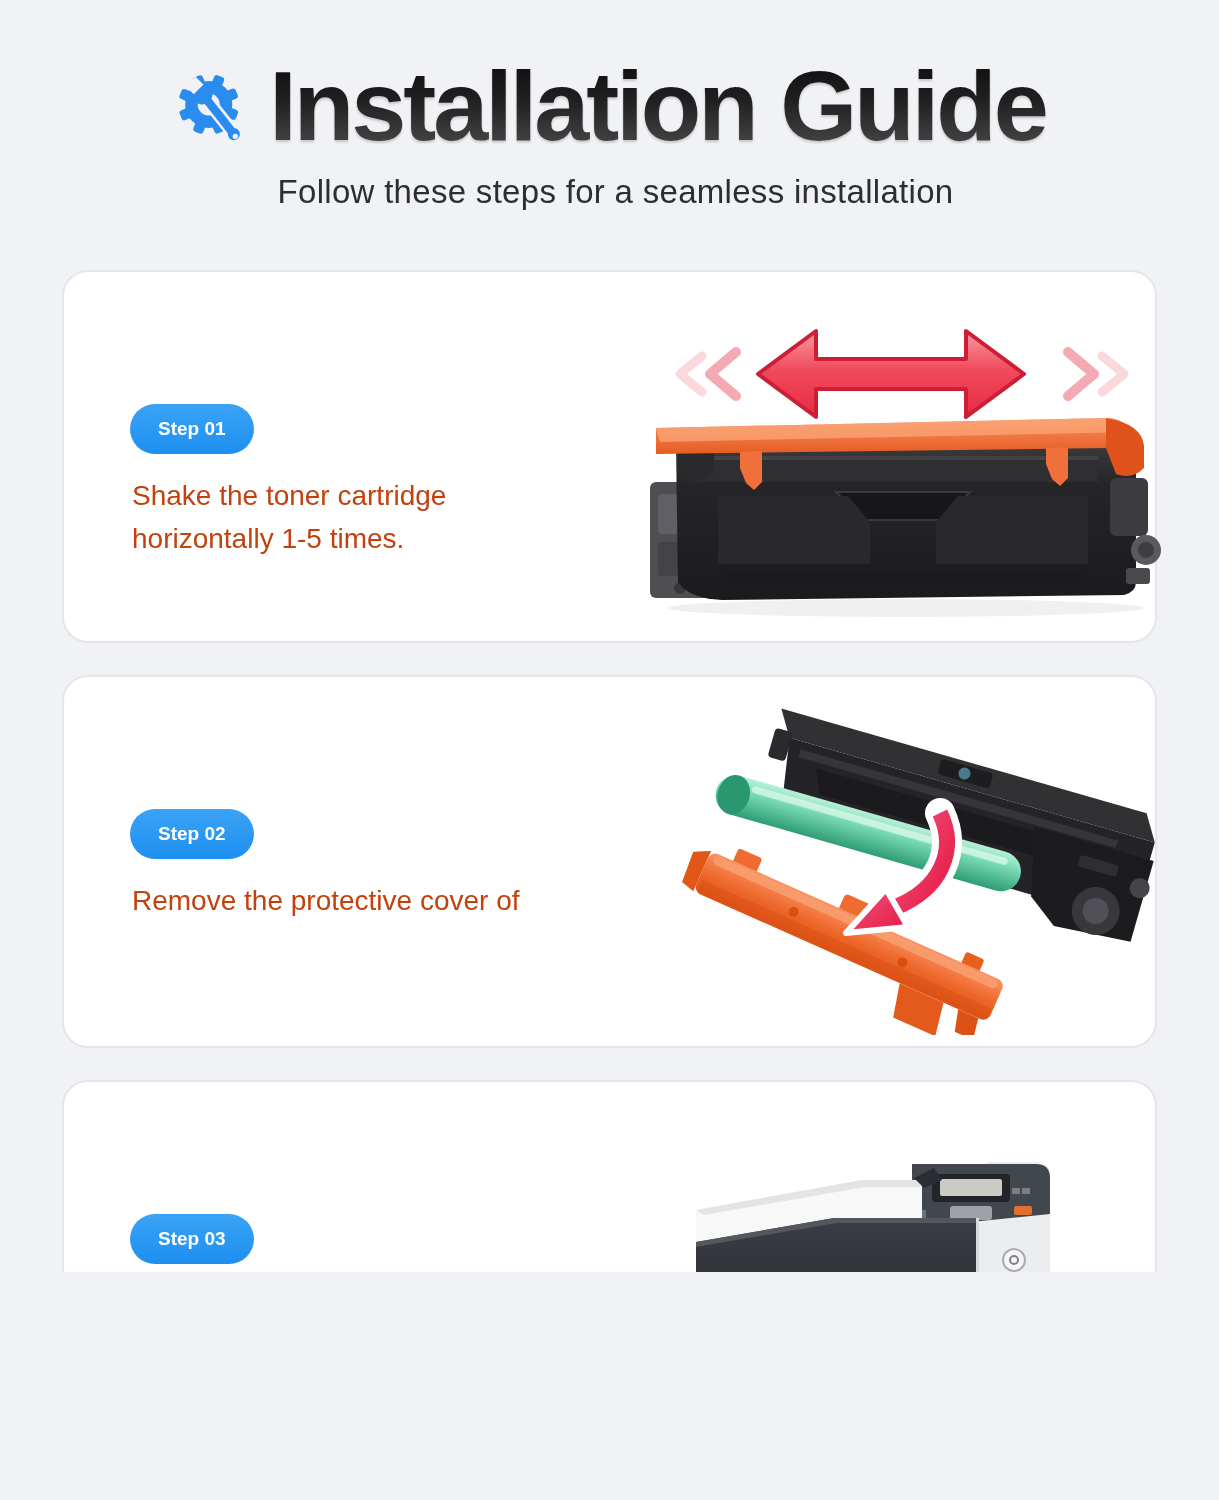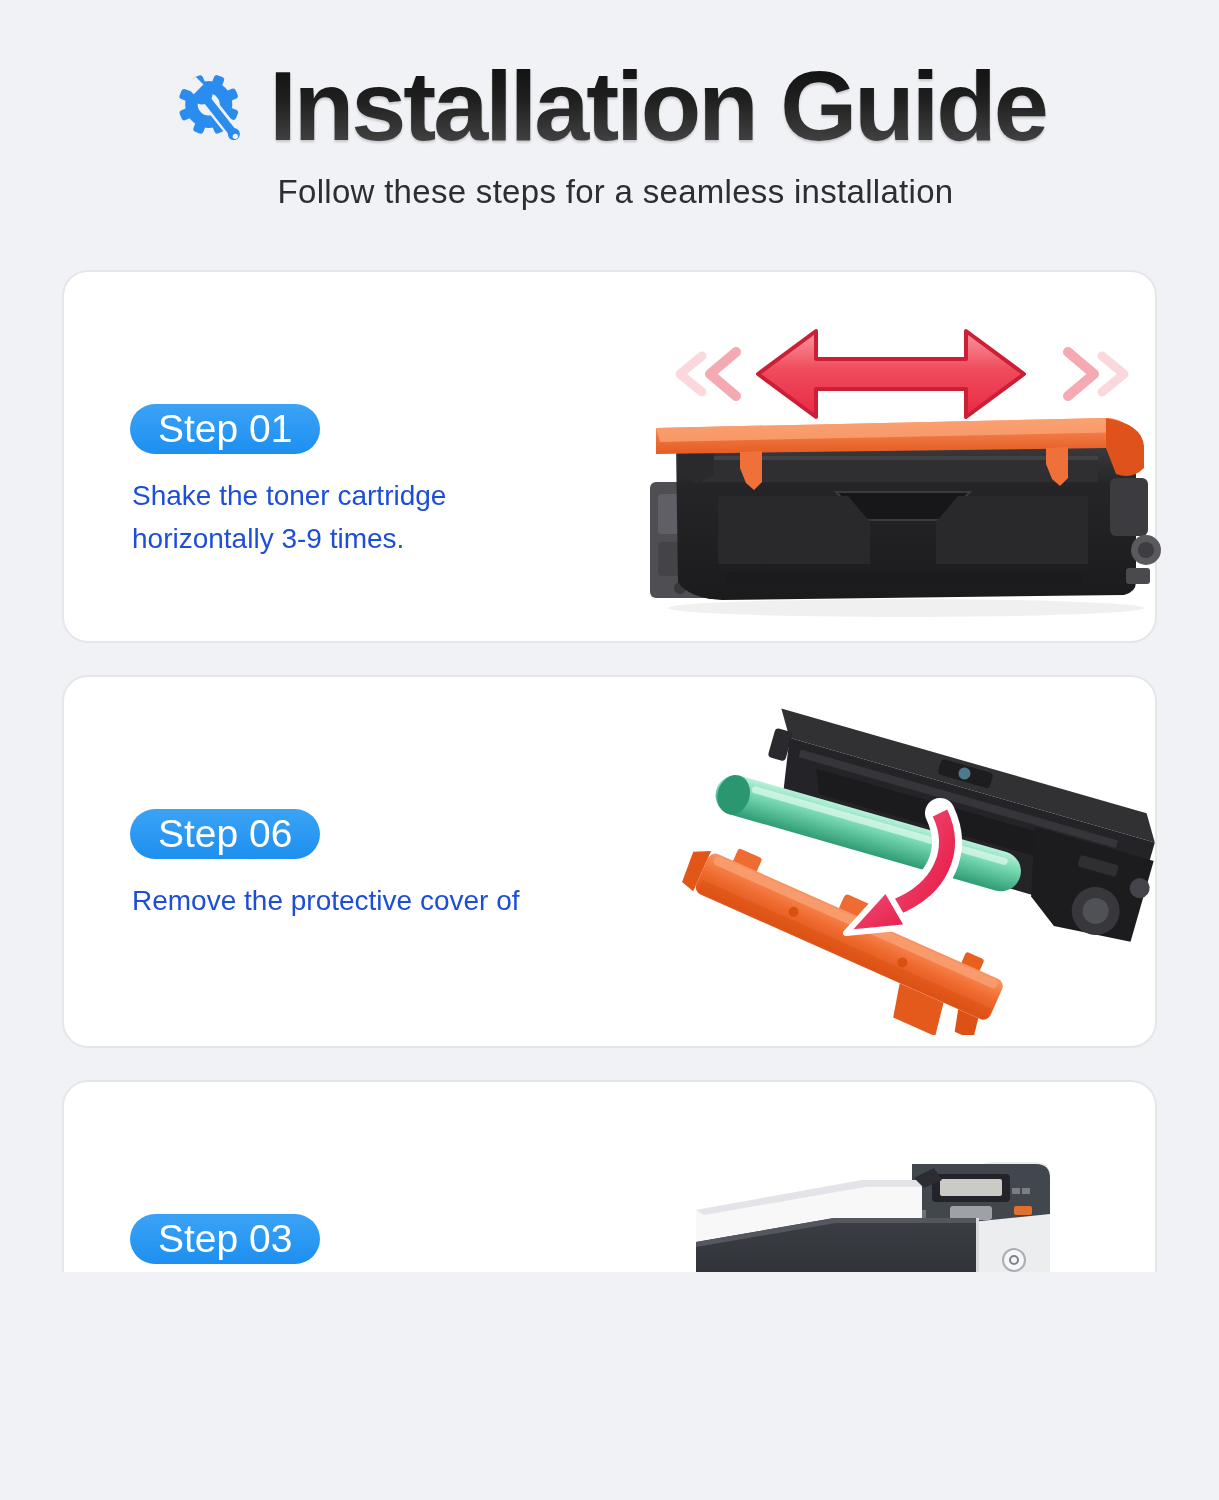--- a/index.html
+++ b/index.html
@@ -22,23 +22,23 @@
     background:#ffffff; border:2px solid #E5E6EA; border-radius:26px;
   }
   .card-1 { top:270px; }
   .card-2 { top:675px; }
   .card-3 { top:1080px;text-align:right; }
 
   .badge {
     position:absolute; left:66px; top:132px; height:50px;
     display:inline-flex; align-items:center; padding:16px 28px;
     background:linear-gradient(180deg,#3BA3F6,#1D8FF0);
-    border-radius:26px; color:#ffffff; font-size:39px; font-weight:normal;
+    border-radius:26px; color:#ffffff; font-size:19px; font-weight:bold;
   }
-  .step-text { position:absolute; left:68px; top:202px; font-size:28px; line-height:43px; color:#1d4ed8; }
+  .step-text { position:absolute; left:68px; top:202px; font-size:28px; line-height:43px; color:#c2410c; }
   .step-text span { display:block; }
 
   .illo { position:absolute; }
   .illo-1 { left:572px; top:24px;  width:532px; height:332px; }
   .illo-2 { left:618px; top:16px;  width:492px; height:342px; }
   .illo-3 { left:612px; top:66px;  width:392px; height:252px; }
 
   svg text { font-family:"Liberation Sans", sans-serif; }
 </style>
 </head>
@@ -74,21 +74,21 @@
       </svg>
       <h1 class="title">Installation Guide</h1>
     </div>
     <p class="subtitle">Follow these steps for a seamless installation</p>
   </header>
 
   <section class="card card-1">
     <span class="badge">Step 01</span>
     <p class="step-text">
       <span>Shake the toner cartridge</span>
-      <span>horizontally 3-9 times.</span>
+      <span>horizontally 1-5 times.</span>
     </p>
     <svg class="illo illo-1" viewBox="0 0 532 332">
       <defs>
         <linearGradient id="g-red" x1="0" y1="0" x2="0" y2="1">
           <stop offset="0" stop-color="#FA97A0"></stop>
             <stop offset="0.45" stop-color="#F04B5C"></stop>
             <stop offset="1" stop-color="#E82A44"></stop>
         </linearGradient>
         <linearGradient id="g-orange1" x1="0" y1="0" x2="0" y2="1">
           <stop offset="0" stop-color="#F8925E"></stop>
@@ -131,21 +131,21 @@
         <path d="M410 152 L432 151 L432 182 L424 190 L416 183 L410 168 Z" fill="#F0703A"></path>
         <rect x="474" y="182" width="38" height="58" rx="6" fill="#3B3B40"></rect>
         <circle cx="510" cy="254" r="15" fill="#59595E"></circle>
         <circle cx="510" cy="254" r="8" fill="#3D3D42"></circle>
         <rect x="490" y="272" width="24" height="16" rx="3" fill="#49494E"></rect>
       </g>
     </svg>
   </section>
 
   <section class="card card-2">
-    <span class="badge">Step 06</span>
+    <span class="badge">Step 02</span>
     <p class="step-text">
       <span>Remove the protective cover of</span>
     </p>
     <svg class="illo illo-2" viewBox="0 0 492 342">
       <defs>
         <linearGradient id="g-drum" x1="0" y1="0" x2="0" y2="1">
           <stop offset="0" stop-color="#B9F0DA"></stop>
             <stop offset="0.35" stop-color="#7ADBB4"></stop>
             <stop offset="1" stop-color="#2E9C74"></stop>
         </linearGradient>

